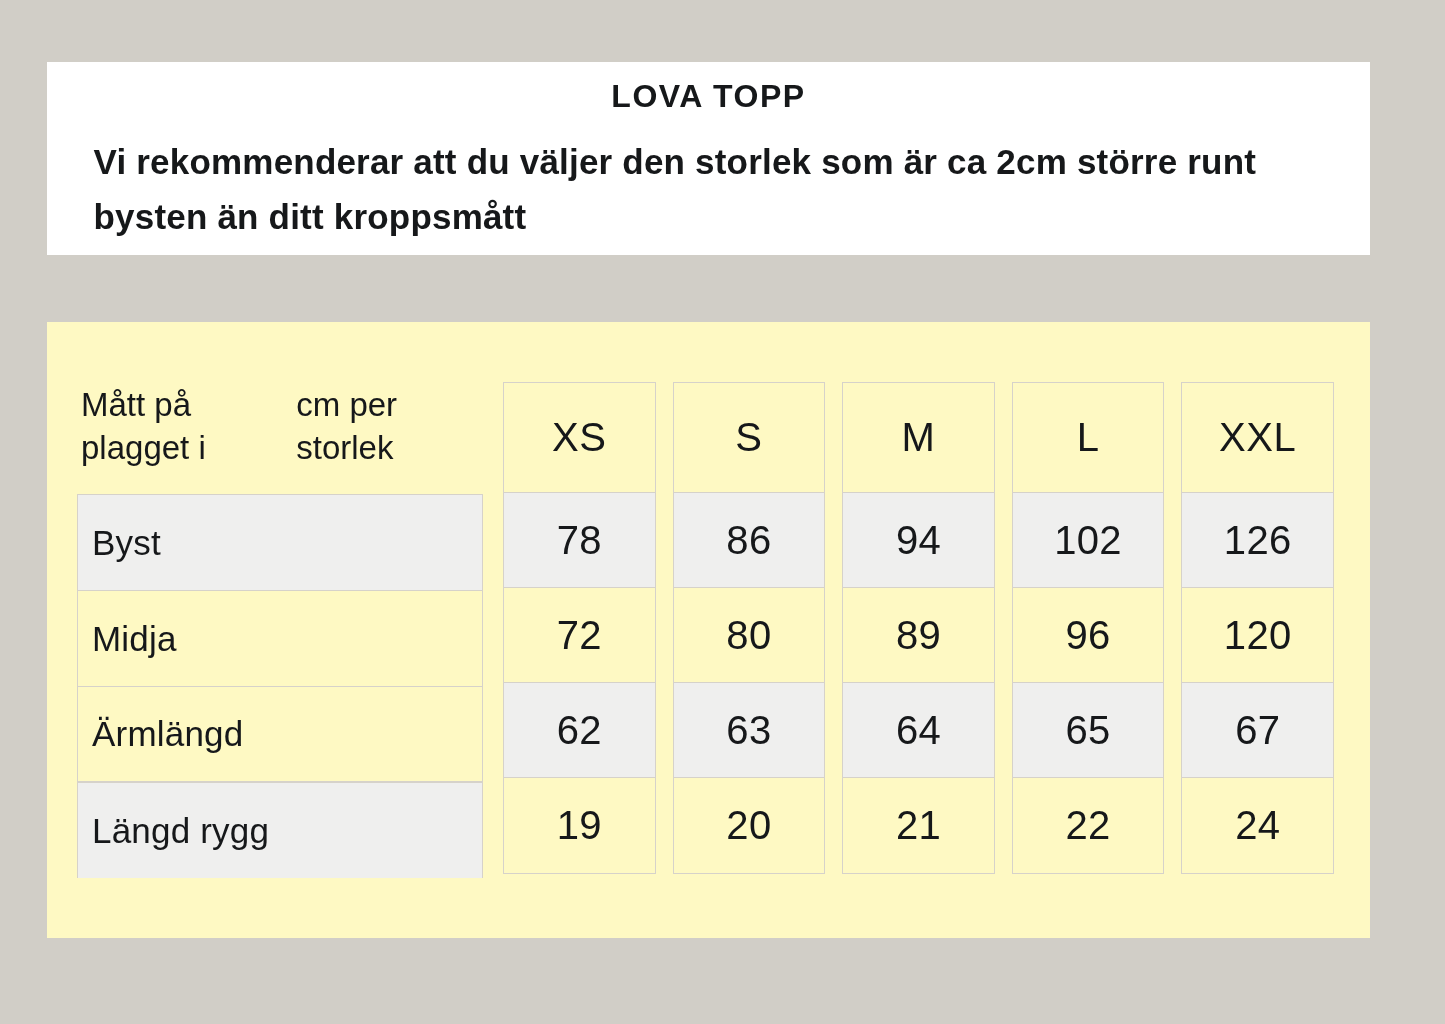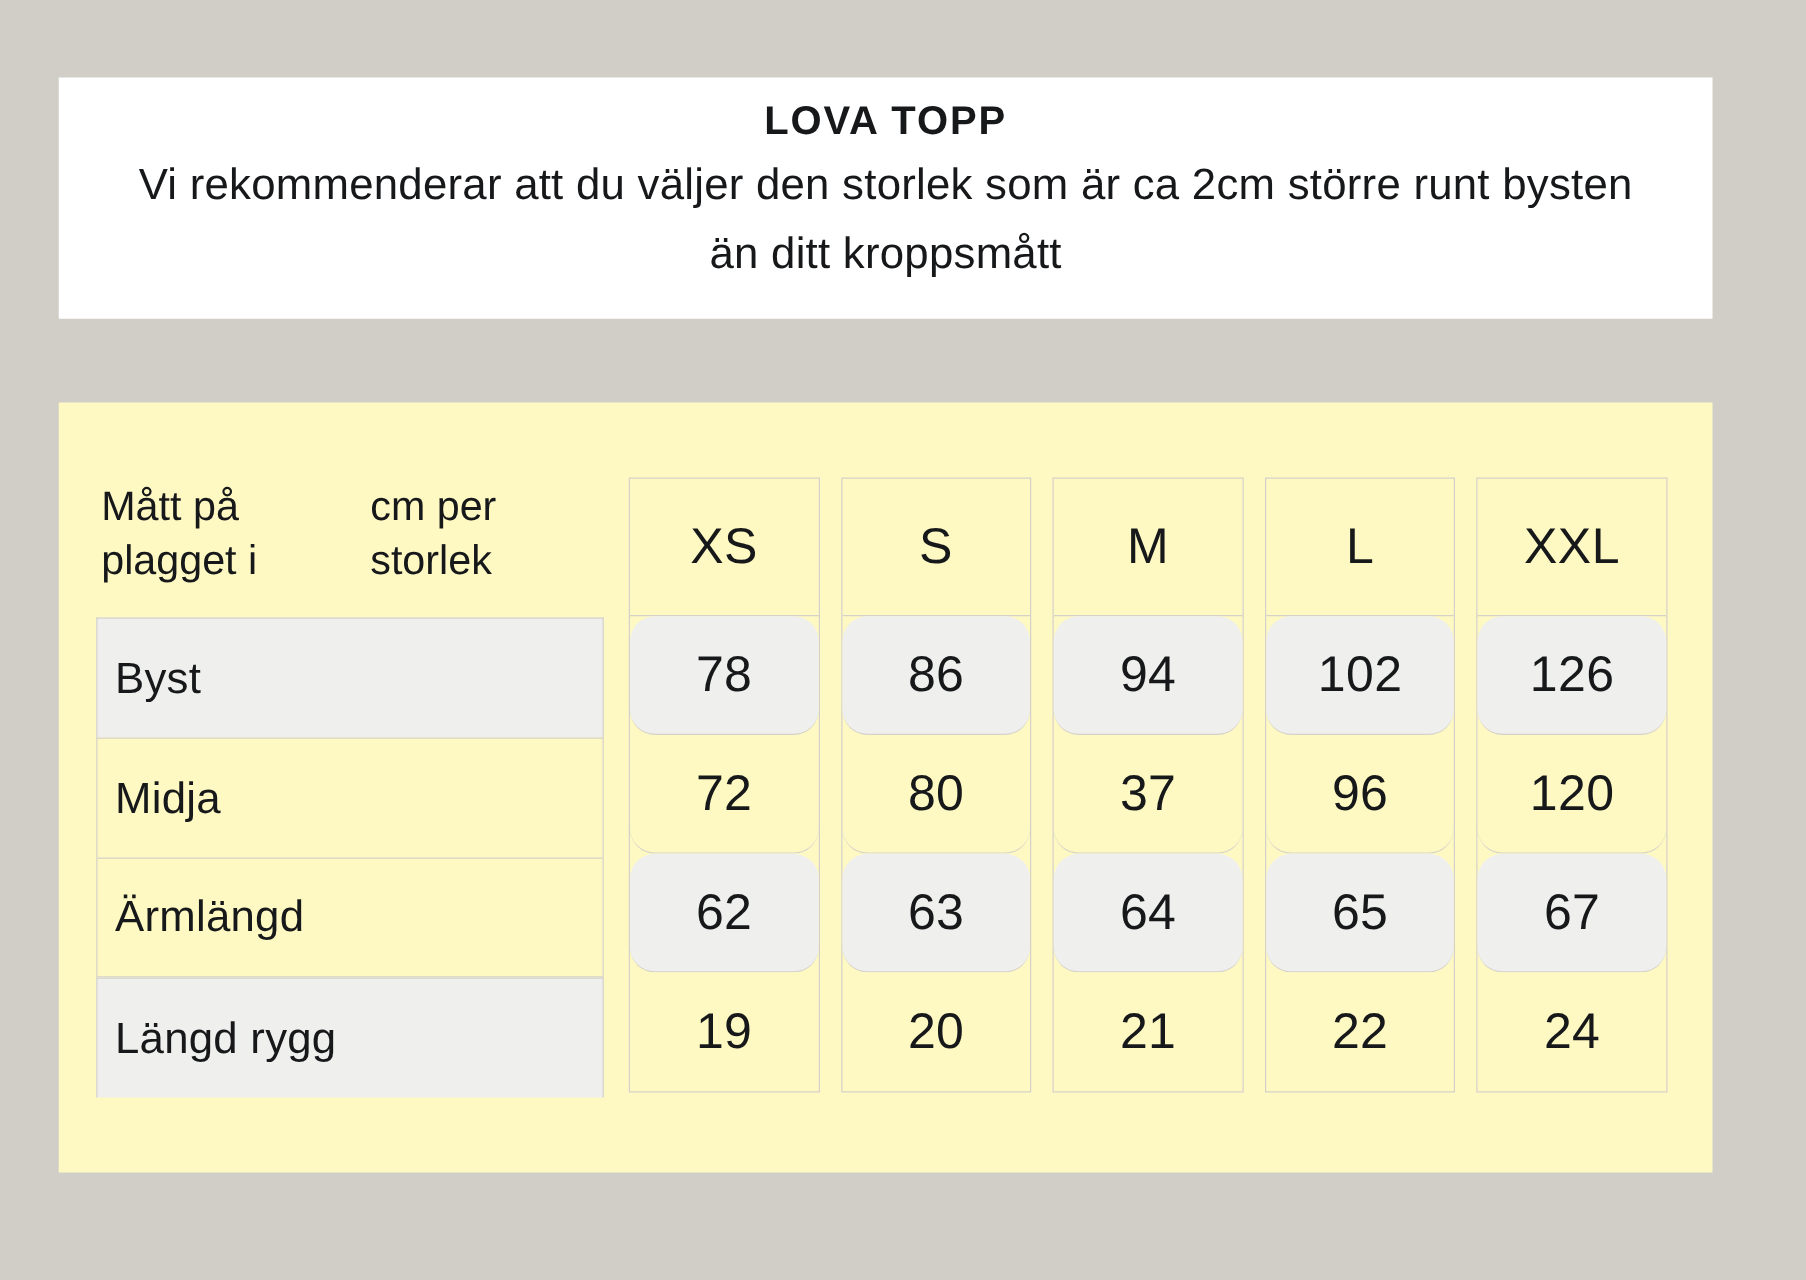--- a/index.html
+++ b/index.html
@@ -41,27 +41,27 @@
     font-size: 32px;
     font-weight: 700;
     letter-spacing: 1.5px;
     color: #16181a;
     line-height: 1.18;
     white-space: nowrap;
   }
   .doc-subtitle {
     font-family: "Liberation Sans", sans-serif;
     font-size: 35px;
-    font-weight: 400;
+    font-weight: 700;
     color: #16181a;
     line-height: 1.58;
-    text-align: center;
+    text-align: left;
     letter-spacing: 0.2px;
     max-width: 1230px;
-    margin-top: 4px;
+    margin-top: 18px;
   }
 
   
   .table-panel {
     position: absolute;
     left: 47px;
     top: 322px;
     width: 1323px;
     height: 616px;
     background: #fef9c3;
@@ -140,21 +140,20 @@
     height: 95px;
     box-sizing: border-box;
     border-bottom: 1px solid #d6d2ca;
     display: flex;
     align-items: center;
     justify-content: center;
     font-size: 40px;
     font-weight: 400;
     color: #16181a;
     letter-spacing: 0.3px;
-    border-radius: 20px;
   }
   .size-cell.last { border-bottom: none; }
   .size-cell.shaded { background: #efefee; }
 </style>
 </head>
 <body>
 
 <div id="page">
 
   <div class="header-panel">
@@ -190,21 +189,21 @@
           <div class="size-head">S</div>
           <div class="size-cell shaded">86</div>
           <div class="size-cell">80</div>
           <div class="size-cell shaded">63</div>
           <div class="size-cell last">20</div>
         </div>
 
         <div class="size-col">
           <div class="size-head">M</div>
           <div class="size-cell shaded">94</div>
-          <div class="size-cell">37</div>
+          <div class="size-cell">89</div>
           <div class="size-cell shaded">64</div>
           <div class="size-cell last">21</div>
         </div>
 
         <div class="size-col">
           <div class="size-head">L</div>
           <div class="size-cell shaded">102</div>
           <div class="size-cell">96</div>
           <div class="size-cell shaded">65</div>
           <div class="size-cell last">22</div>

